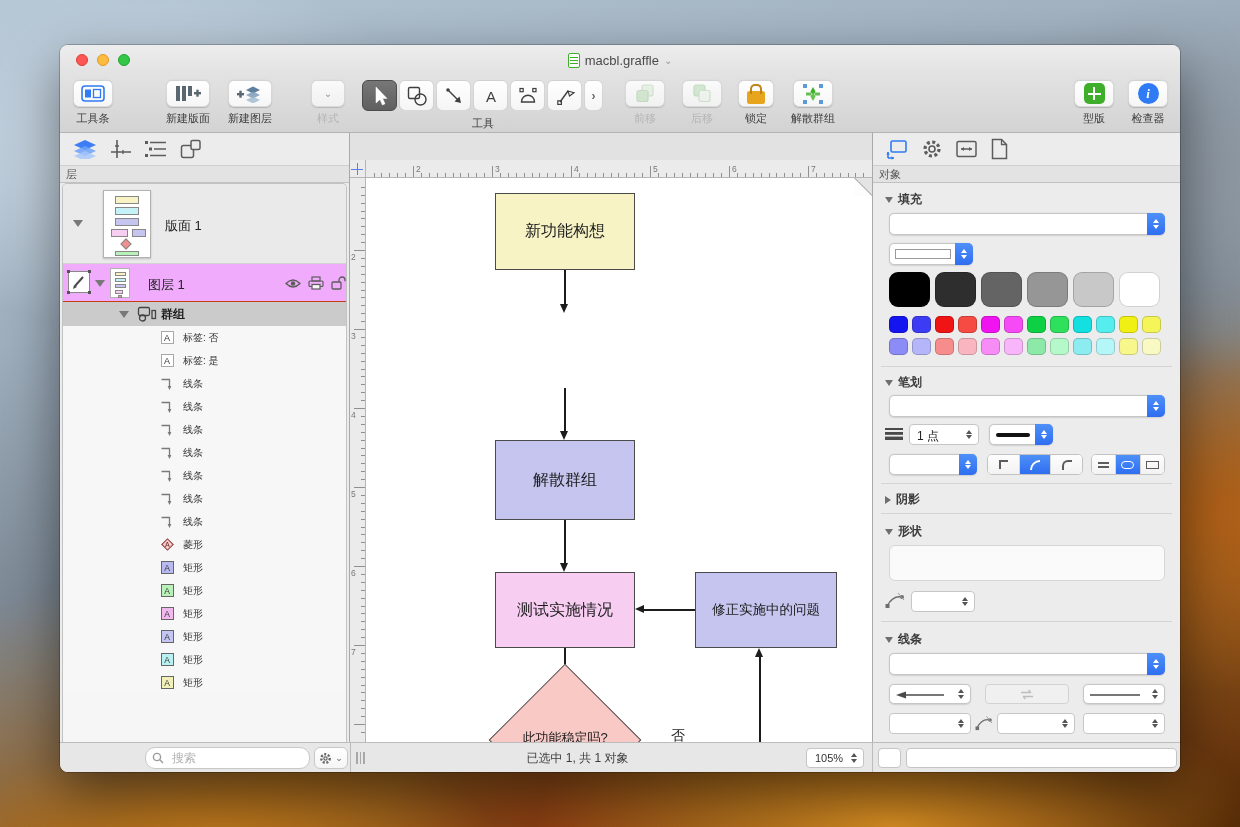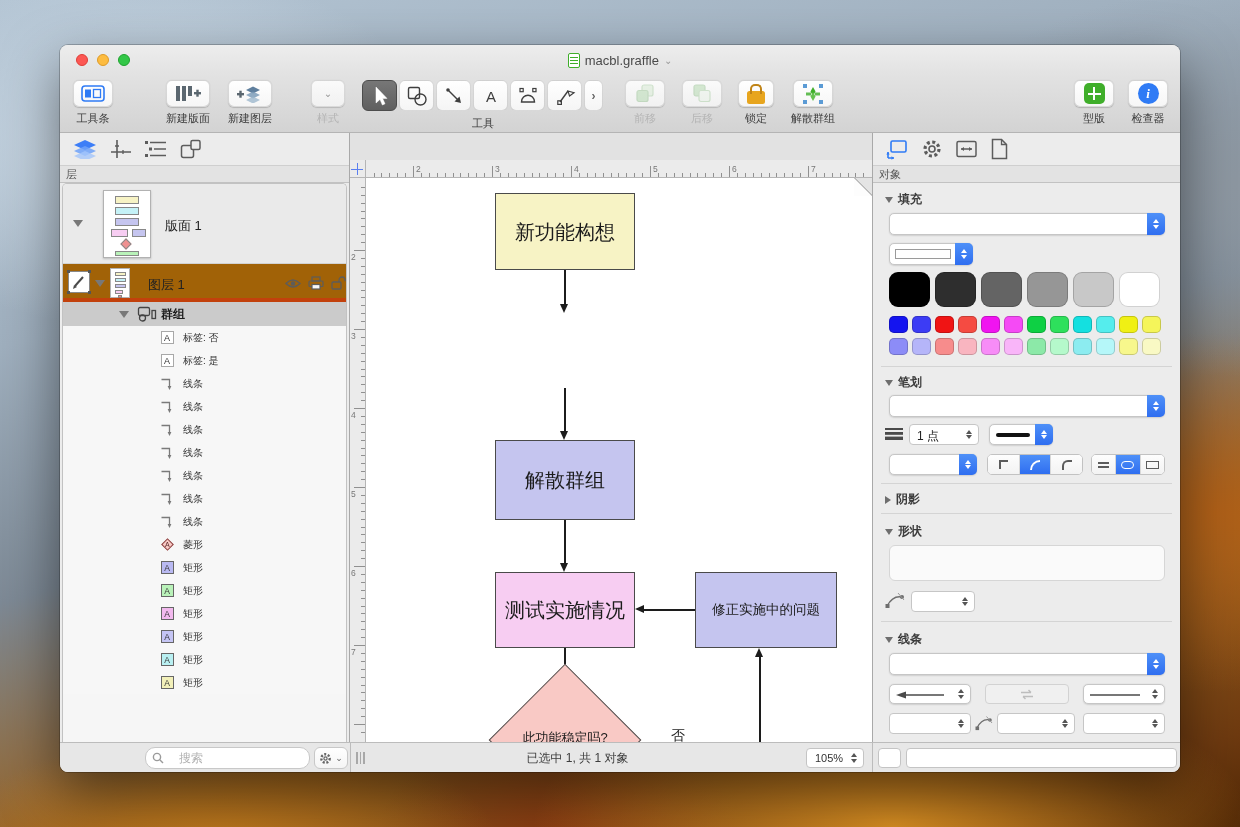--- a/index.html
+++ b/index.html
@@ -66,21 +66,21 @@
     border-top:1px solid #cfcfcf; border-bottom:1px solid #c2c2c2; font-size:11px; color:#555;
     display:flex; align-items:center; padding-left:6px; }
   
   .side-list { position:absolute; left:2px; right:2px; top:50px; bottom:0; background:#f6f6f6;
     border:1px solid #c2c2c2; border-bottom:none; border-radius:5px 5px 0 0; overflow:hidden; }
   .canvas-row { position:relative; height:80px; background:#eaeaea; border-bottom:1px solid #d2d2d2; }
   .disc { width:0; height:0; border-left:5px solid transparent; border-right:5px solid transparent; border-top:7px solid #787878; display:inline-block; }
   .thumb { position:absolute; left:40px; top:6px; width:48px; height:68px; background:#fff;
     border:1px solid #b2b2b2; box-shadow:0 1px 2px rgba(0,0,0,.2); }
   .mini { position:absolute; border:0.5px solid #888; }
-  .layer-row { position:relative; height:38px; background:#a16207; border-bottom:4px solid #c2410c; }
+  .layer-row { position:relative; height:38px; background:#f0abfc; border-bottom:1px solid #c2410c; }
   .pencil-box { position:absolute; left:5px; top:7px; width:22px; height:22px; background:#fff; border:1px solid #888; }
   .hdot { position:absolute; width:3px; height:3px; background:#555; }
   .lthumb { position:absolute; left:47px; top:4px; width:20px; height:30px; background:#fff; border:1px solid #b2b2b2; }
   .group-row { position:relative; height:24px; background:#cbcbcb; display:flex; align-items:center; }
   .obj-row { position:relative; height:23px; display:flex; align-items:center; background:#f7f7f7; }
   .obj-ic { position:absolute; left:96px; width:16px; display:flex; justify-content:center; }
   .obj-lb { position:absolute; left:120px; font-size:10px; color:#333; }
   .lab-ic { width:13px; height:13px; background:#fff; border:1px solid #a8a8a8; font-size:9px; color:#333;
     display:flex; align-items:center; justify-content:center; }
   .rect-ic { width:13px; height:13px; border:1px solid #666; font-size:8.5px; color:#333;
@@ -95,21 +95,21 @@
   .ruler-v { position:absolute; left:0; top:45px; width:16px; bottom:0; background:#ebebeb; border-right:1px solid #b5b5b5; overflow:hidden; }
   .crosshair { position:absolute; left:1px; top:30px; width:12px; height:12px; }
   .crosshair:before { content:""; position:absolute; left:5.5px; top:0; width:1.5px; height:12px; background:#5b7ff0; }
   .crosshair:after  { content:""; position:absolute; top:5.5px; left:0; height:1.5px; width:12px; background:#5b7ff0; }
   .tick { position:absolute; background:#909090; }
   .rnum { position:absolute; font-size:8.5px; color:#777; }
   .page { position:absolute; left:16px; top:45px; right:0; bottom:0; background:#fff; overflow:hidden; }
   .fold { position:absolute; top:0; right:0; width:18px; height:18px;
     background:linear-gradient(225deg, #e4e4e4 46%, #9a9a9a 48%, #fdfdfd 52%); }
   .fbox { position:absolute; border:1.5px solid #4a4a4a; display:flex; align-items:center; justify-content:center;
-    font-size:20px; color:#1c1c1c; text-align:center; line-height:1.3; }
+    font-size:16px; color:#1c1c1c; text-align:center; line-height:1.3; }
   .vline { position:absolute; width:1.5px; background:#1c1c1c; }
   .hline { position:absolute; height:1.5px; background:#1c1c1c; }
   .ah-down { position:absolute; width:0; height:0; border-left:4.5px solid transparent; border-right:4.5px solid transparent; border-top:9px solid #1c1c1c; }
   .ah-up   { position:absolute; width:0; height:0; border-left:4.5px solid transparent; border-right:4.5px solid transparent; border-bottom:9px solid #1c1c1c; }
   .ah-left { position:absolute; width:0; height:0; border-top:4.5px solid transparent; border-bottom:4.5px solid transparent; border-right:9px solid #1c1c1c; }
   .diamond { position:absolute; width:108px; height:108px; border:1.5px solid #4a4a4a; transform:rotate(45deg); }
   
   .sec-h { position:absolute; left:12px; font-size:12px; font-weight:bold; color:#3c3c3c; display:flex; align-items:center; gap:5px; }
   .tri-d { width:0; height:0; border-left:4.5px solid transparent; border-right:4.5px solid transparent; border-top:6px solid #6e6e6e; }
   .tri-r { width:0; height:0; border-top:4.5px solid transparent; border-bottom:4.5px solid transparent; border-left:6px solid #6e6e6e; }
@@ -125,21 +125,21 @@
   .divider { position:absolute; left:8px; right:8px; height:1px; background:#d4d4d4; }
   .pal-row { position:absolute; left:16px; display:flex; }
   .seg { position:absolute; height:21px; display:flex; border:1px solid #c2c2c2; border-radius:5px; overflow:hidden; background:#fff; }
   .seg > div { flex:1; display:flex; align-items:center; justify-content:center; border-left:1px solid #d8d8d8; background:linear-gradient(#fdfdfd,#f3f3f3); }
   .seg > div:first-child { border-left:none; }
   .seg > div.on { background:linear-gradient(#4e90f8,#2f6ef0); }
   
   .statusbar { position:absolute; left:0; bottom:0; right:0; height:30px; background:#e7e7e7; border-top:1px solid #bcbcbc; }
   .sb-div { position:absolute; top:0; bottom:0; width:1px; background:#bcbcbc; }
   .search { position:absolute; left:85px; top:4px; width:165px; height:22px; background:#fff;
-    border:1px solid #c8c8c8; border-radius:10px; display:flex; align-items:center; padding-left:6px; gap:15px; }
+    border:1px solid #c8c8c8; border-radius:10px; display:flex; align-items:center; padding-left:6px; gap:8px; }
   .search input { border:none; outline:none; width:120px; font-size:12px; background:transparent; font-family:inherit; }
   .search input::placeholder { color:#b2b2b2; }
   .gearbtn { position:absolute; left:254px; top:4px; width:34px; height:22px; background:linear-gradient(#fff,#f5f5f5);
     border:1px solid #c8c8c8; border-radius:6px; display:flex; align-items:center; justify-content:center; gap:3px; color:#666; }
   .grip { position:absolute; left:296px; top:9px; display:flex; gap:2px; }
   .grip i { width:1.5px; height:12px; background:#a8a8a8; }
   .status-txt { position:absolute; left:290px; width:455px; top:0; height:30px; display:flex; align-items:center; justify-content:center; font-size:12px; color:#3c3c3c; }
   .zoomf { position:absolute; left:746px; top:5px; width:58px; height:20px; background:#fff; border:1px solid #c4c4c4;
     border-radius:4px; font-size:11px; color:#333; display:flex; align-items:center; padding-left:8px; }
   .rbtn { position:absolute; top:5px; background:#fff; border:1px solid #c4c4c4; border-radius:4px; height:20px; }

